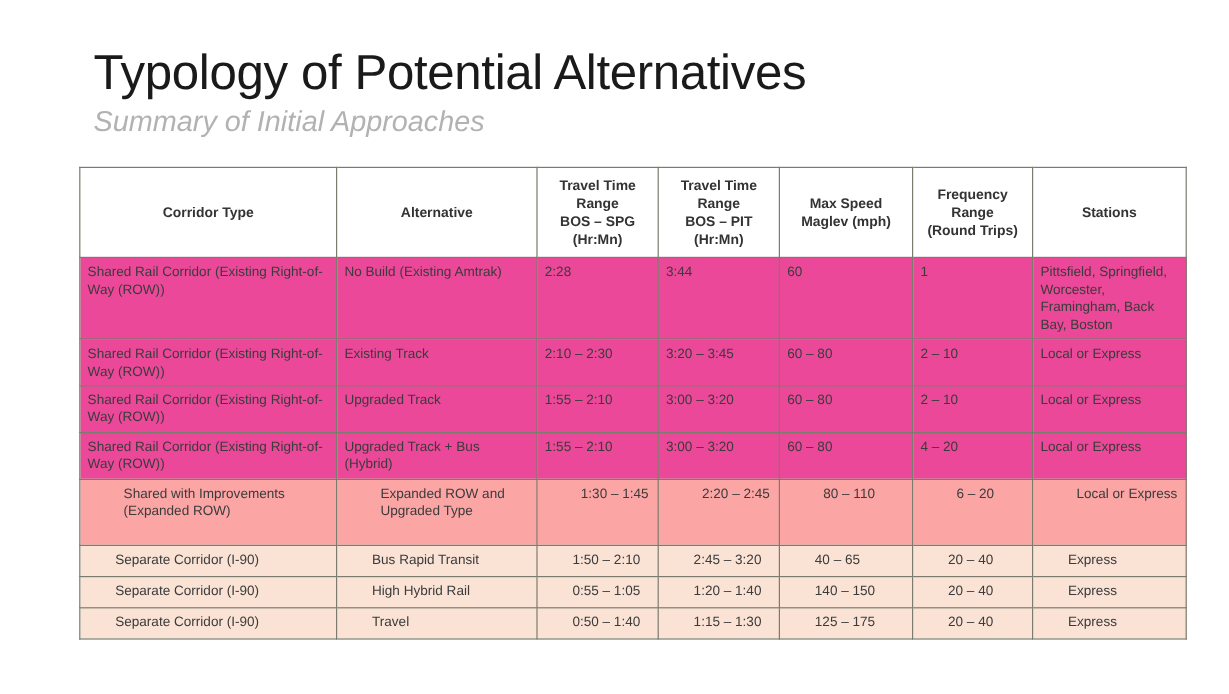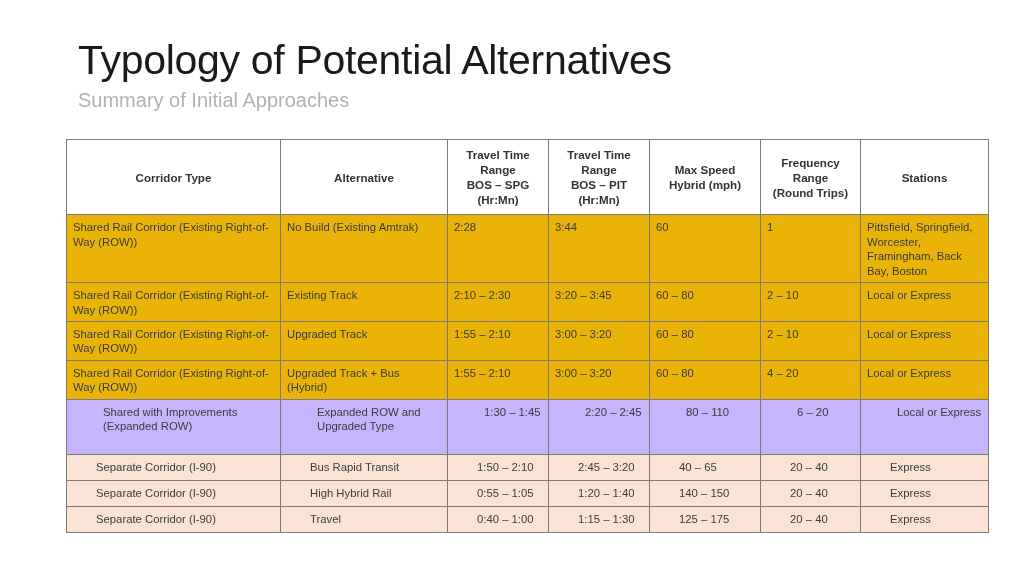--- a/index.html
+++ b/index.html
@@ -11,22 +11,22 @@
   }
   .slide { position: relative; width: 1024px; height: 514px; background: #fff; }
 
   
   .title-block { position: absolute; left: 78px; top: 38px; }
   .slide-title {
     font-size: 41px; font-weight: 400; color: #1a1a1a;
     letter-spacing: -0.3px; line-height: 1.08; white-space: nowrap;
   }
   .slide-subtitle {
-    font-size: 20px; font-weight: 400; color: #b2b2b2;
-    line-height: 1.2; margin-top: 6px; white-space: nowrap;
+    font-size: 24px; font-weight: 400; color: #b2b2b2;
+    line-height: 1.2; margin-top: 6px; white-space: nowrap; font-style: italic;
   }
 
   
   .table-wrap { position: absolute; left: 66px; top: 139px; width: 922px; }
   table.typology {
     width: 922px; border-collapse: collapse;
     table-layout: fixed;
     font-size: 11.3px; color: #3b3b3b;
   }
   table.typology th, table.typology td {
@@ -49,22 +49,22 @@
   }
   
   col.c-corridor { width: 214px; }
   col.c-alt      { width: 167px; }
   col.c-spg      { width: 101px; }
   col.c-pit      { width: 101px; }
   col.c-speed    { width: 111px; }
   col.c-freq     { width: 100px; }
   col.c-stations { width: 128px; }
 
-  tr.band-green td { background: #eab308; }
-  tr.band-yellow td { background: #c4b5fd; padding-left: 36px; }
+  tr.band-green td { background: #ec4899; }
+  tr.band-yellow td { background: #fca5a5; padding-left: 36px; }
   tr.band-pink  td { background: #fae3d5; padding-left: 29px; }
 
   tr.h-tall td   { height: 66px; }
   tr.h-mid td    { height: 37px; }
   tr.h-yellow td { height: 55px; }
   tr.h-short td  { height: 26px; }
 
   
   .footer { position: absolute; left: 0; bottom: 0; width: 1024px; height: 50px; }
 </style>
@@ -104,21 +104,21 @@
             <div>(Hr:Mn)</div>
           </th>
           <th>
             <div>Travel Time</div>
             <div>Range</div>
             <div>BOS – PIT</div>
             <div>(Hr:Mn)</div>
           </th>
           <th>
             <div>Max Speed</div>
-            <div>Hybrid (mph)</div>
+            <div>Maglev (mph)</div>
           </th>
           <th>
             <div>Frequency</div>
             <div>Range</div>
             <div>(Round Trips)</div>
           </th>
           <th>
             <div>Stations</div>
           </th>
         </tr>
@@ -183,21 +183,21 @@
           <td>High Hybrid Rail</td>
           <td>0:55 – 1:05</td>
           <td>1:20 – 1:40</td>
           <td>140 – 150</td>
           <td>20 – 40</td>
           <td>Express</td>
         </tr>
         <tr class="band-pink h-short">
           <td>Separate Corridor (I-90)</td>
           <td>Travel</td>
-          <td>0:40 – 1:00</td>
+          <td>0:50 – 1:40</td>
           <td>1:15 – 1:30</td>
           <td>125 – 175</td>
           <td>20 – 40</td>
           <td>Express</td>
         </tr>
       </tbody>
     </table>
   </div>
 
   <div class="footer">

